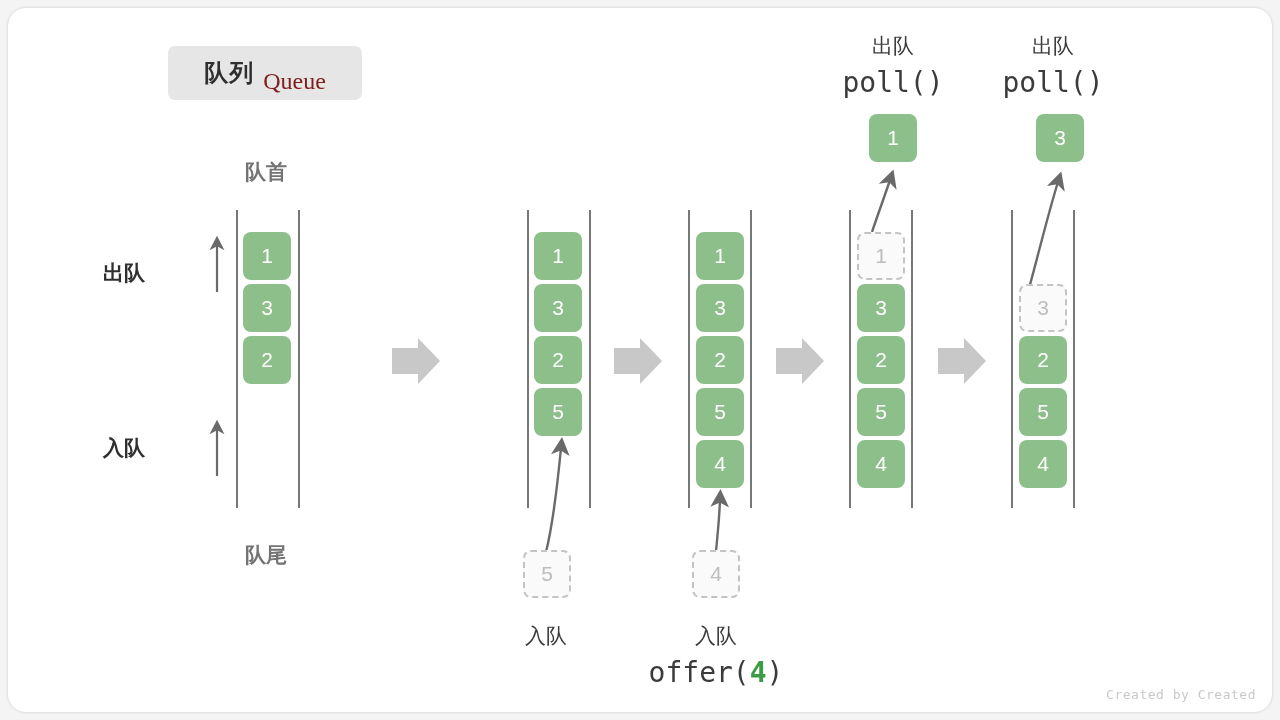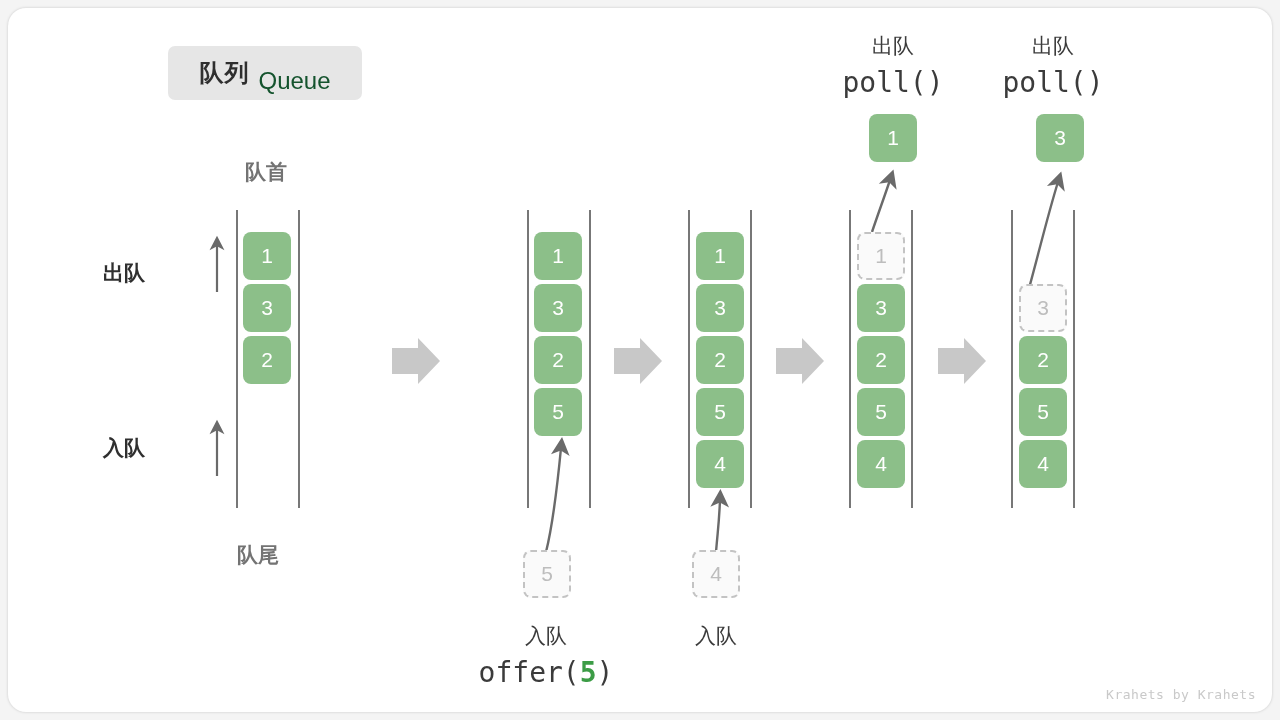--- a/index.html
+++ b/index.html
@@ -42,22 +42,22 @@
     gap: 9px;
   }
   .title-cn {
     font-size: 24px;
     font-weight: bold;
     color: #2f2f2f;
     letter-spacing: 1px;
   }
   .title-en {
     font-size: 24px;
-    color: #14532d;
-    font-family: Liberation Sans, sans-serif;
+    color: #7f1d1d;
+    font-family: Liberation Serif, serif;
     margin-top: 16px;
   }
 
   
   .head-label, .tail-label {
     position: absolute;
     font-size: 21px;
     font-weight: bold;
     color: #737373;
     text-align: center;
@@ -130,21 +130,21 @@
 
 <div id="canvas">
   <div class="card"></div>
 
   <div class="title-badge">
     <span class="title-cn">队列</span>
     <span class="title-en">Queue</span>
   </div>
 
   <div class="head-label" style="left:206px; top:158px;">队首</div>
-  <div class="tail-label" style="left:198px; top:541px;">队尾</div>
+  <div class="tail-label" style="left:206px; top:541px;">队尾</div>
 
   <div class="side-label" style="left:55px; top:259px;">出队</div>
   <div class="side-label" style="left:55px; top:434px;">入队</div>
 
   <svg class="layer" viewBox="0 0 1280 720">
     <defs>
       <marker id="thinArrow" markerWidth="8" markerHeight="8" refX="3.2" refY="4" orient="auto">
         <path d="M0.4,0.6 L7,4 L0.4,7.4 L2.2,4 Z" fill="#6a6a6a"></path>
       </marker>
       <marker id="thinArrow2" markerWidth="9" markerHeight="9" refX="3.4" refY="4.5" orient="auto">
@@ -214,33 +214,33 @@
 
   <div>
     <div class="cell" style="left:534px; top:232px;">1</div>
     <div class="cell" style="left:534px; top:284px;">3</div>
     <div class="cell" style="left:534px; top:336px;">2</div>
     <div class="cell" style="left:534px; top:388px;">5</div>
   </div>
   <div class="cell ghost" style="left:523px; top:550px;">5</div>
   <div class="op-caption" style="left:446px; top:620px;">
     <span class="op-cn">入队</span>
-    <span class="op-code"><span>offer(</span><span class="arg">5</span><span>)</span></span>
   </div>
 
   <div>
     <div class="cell" style="left:696px; top:232px;">1</div>
     <div class="cell" style="left:696px; top:284px;">3</div>
     <div class="cell" style="left:696px; top:336px;">2</div>
     <div class="cell" style="left:696px; top:388px;">5</div>
     <div class="cell" style="left:696px; top:440px;">4</div>
   </div>
   <div class="cell ghost" style="left:692px; top:550px;">4</div>
   <div class="op-caption" style="left:616px; top:620px;">
     <span class="op-cn">入队</span>
+    <span class="op-code"><span>offer(</span><span class="arg">4</span><span>)</span></span>
   </div>
 
   <div>
     <div class="cell ghost" style="left:857px; top:232px;">1</div>
     <div class="cell" style="left:857px; top:284px;">3</div>
     <div class="cell" style="left:857px; top:336px;">2</div>
     <div class="cell" style="left:857px; top:388px;">5</div>
     <div class="cell" style="left:857px; top:440px;">4</div>
   </div>
   <div class="cell" style="left:869px; top:114px;">1</div>
@@ -254,14 +254,14 @@
     <div class="cell" style="left:1019px; top:336px;">2</div>
     <div class="cell" style="left:1019px; top:388px;">5</div>
     <div class="cell" style="left:1019px; top:440px;">4</div>
   </div>
   <div class="cell" style="left:1036px; top:114px;">3</div>
   <div class="op-caption" style="left:953px; top:30px;">
     <span class="op-cn">出队</span>
     <span class="op-code">poll()</span>
   </div>
 
-  <div class="credit">Krahets by Krahets</div>
+  <div class="credit">Created by Created</div>
 </div>
 
 </body></html>

